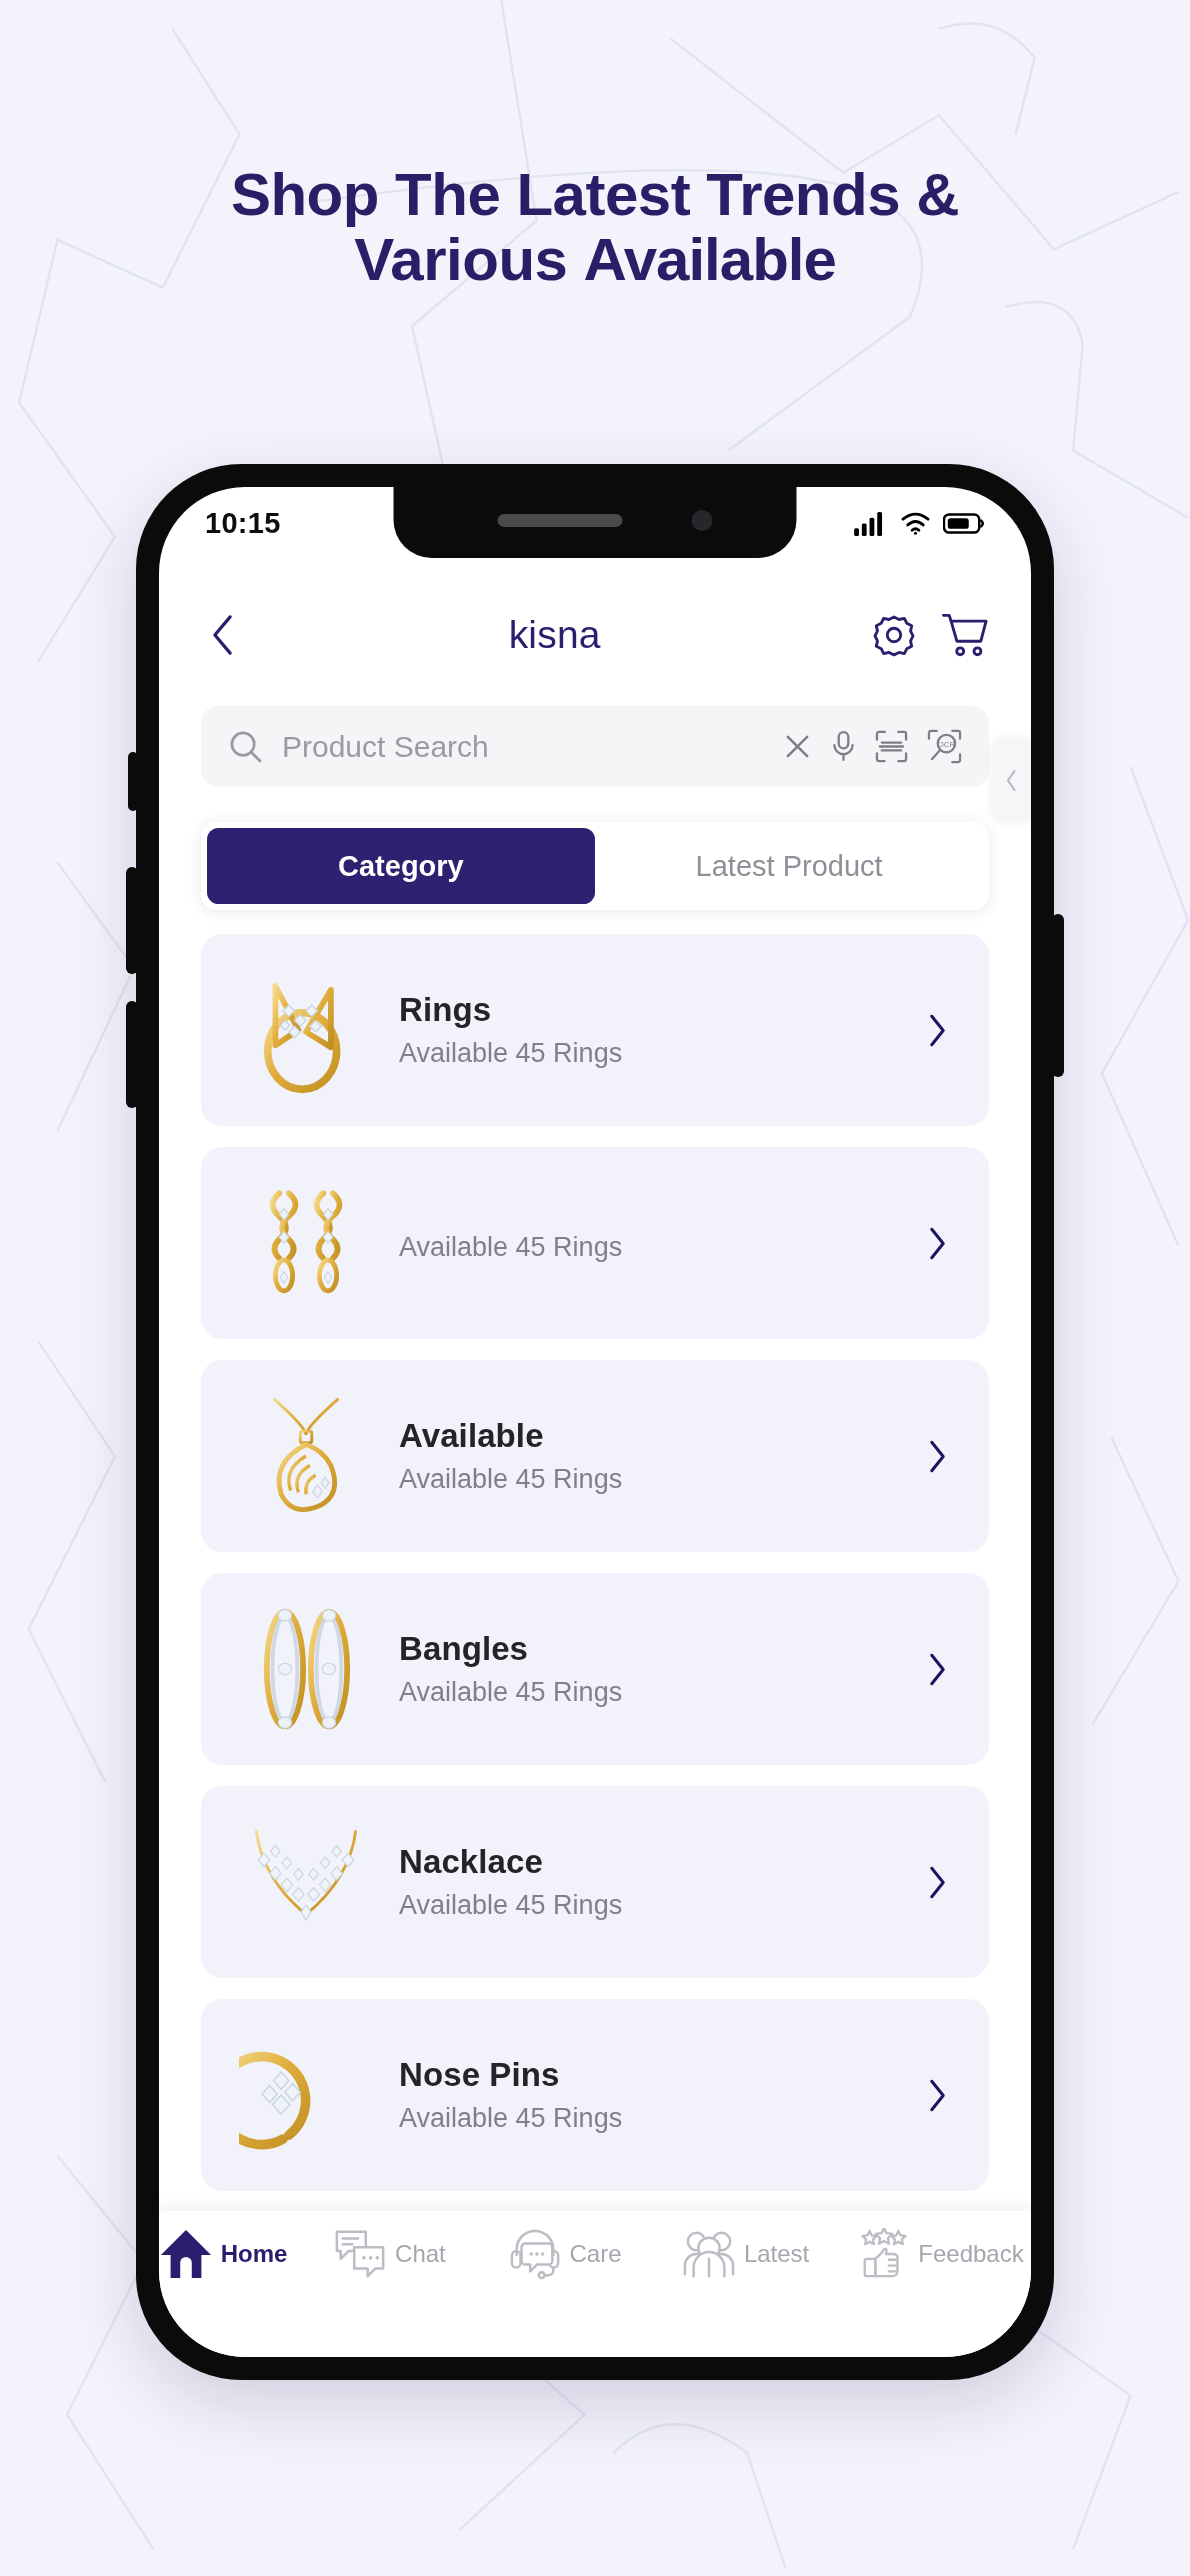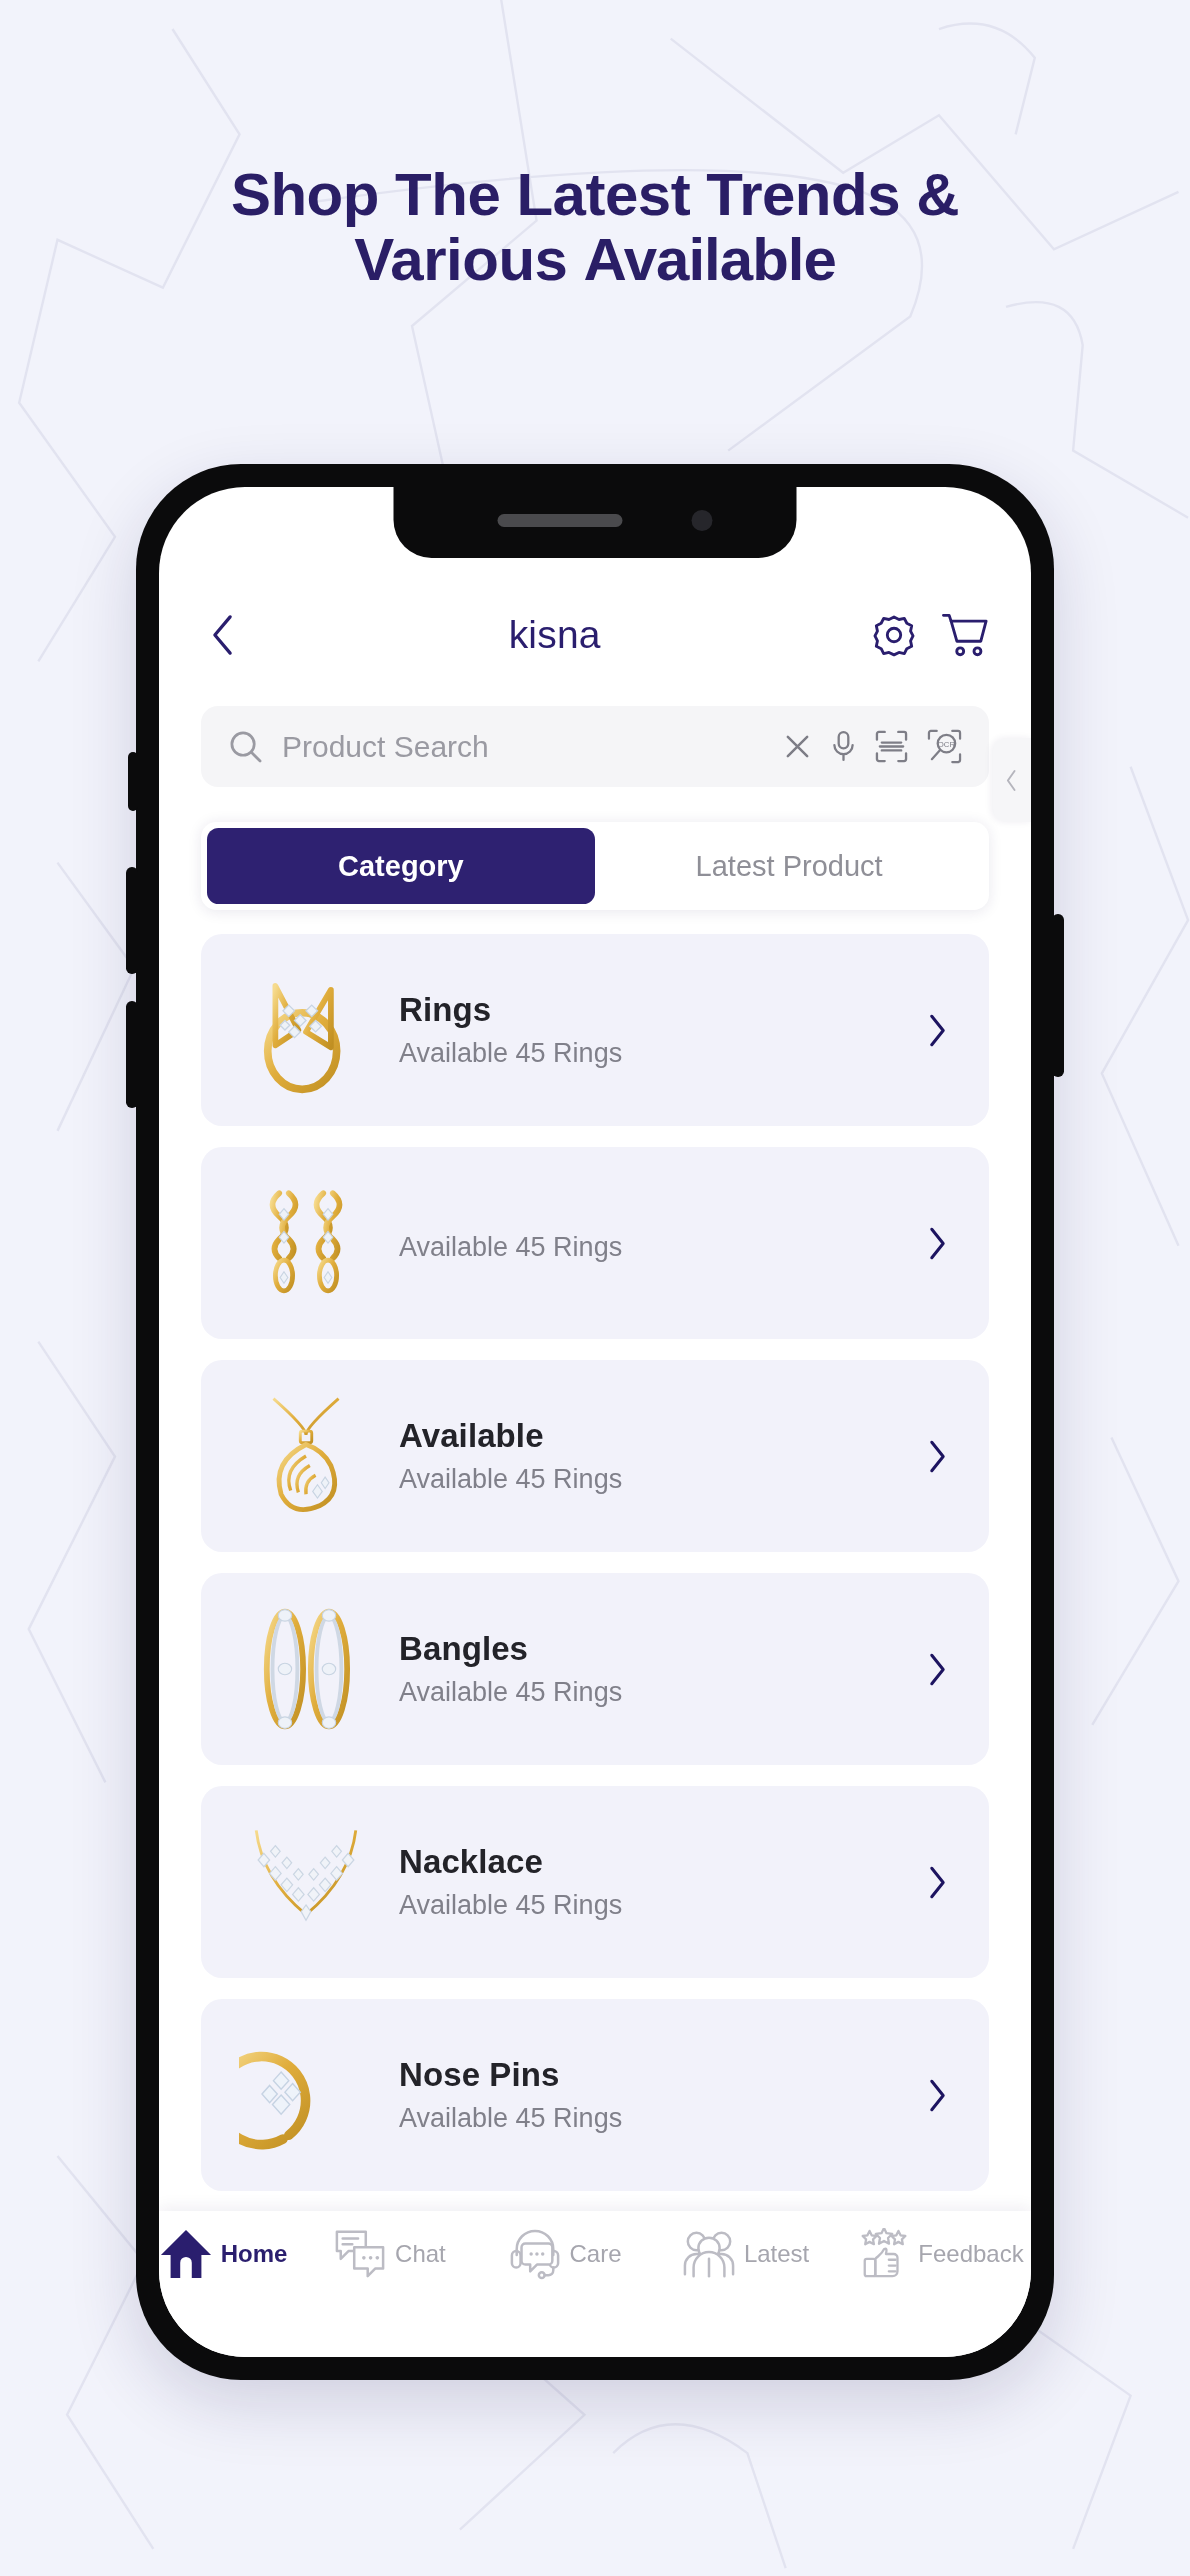--- a/index.html
+++ b/index.html
@@ -227,20 +227,42 @@
     <div class="side-btn" id="btn-voldn"></div>
     <div class="side-btn" id="btn-power"></div>
 
     <div id="phone-inner">
 
       <div id="notch">
         <div id="notch-speaker"></div>
         <div id="notch-cam"></div>
       </div>
 
+      <div id="statusbar">
+        <div id="status-time">10:15</div>
+        <div id="status-icons">
+          <svg width="33" height="25" viewBox="0 0 34 26" fill="#000">
+            <rect x="0" y="18" width="5" height="8" rx="1.6"></rect>
+            <rect x="8" y="13" width="5" height="13" rx="1.6"></rect>
+            <rect x="16" y="7" width="5" height="19" rx="1.6"></rect>
+            <rect x="24" y="1" width="5" height="25" rx="1.6"></rect>
+          </svg>
+          <svg width="31" height="25" viewBox="0 0 32 26" fill="none" stroke="#000" stroke-width="3" stroke-linecap="round">
+            <path d="M3 8.5 Q16 -2 29 8.5"></path>
+            <path d="M8 14.5 Q16 7.5 24 14.5"></path>
+            <path d="M12.5 20 Q16 16.8 19.5 20"></path>
+            <circle cx="16" cy="23.2" r="1.6" fill="#000" stroke="none"></circle>
+          </svg>
+          <svg width="42" height="23" viewBox="0 0 44 24" fill="none">
+            <rect x="1" y="2.5" width="37" height="19" rx="5.5" stroke="#000" stroke-width="2.6"></rect>
+            <rect x="5" y="6.5" width="22" height="11" rx="3" fill="#000"></rect>
+            <path d="M40 9 q3.4 3 0 6" stroke="#000" stroke-width="2.6" stroke-linecap="round"></path>
+          </svg>
+        </div>
+      </div>
 
       <div id="app-header">
         <div id="back-btn">
           <svg width="25" height="42" viewBox="0 0 26 44" fill="none" stroke="#2a1e6e" stroke-width="3.4" stroke-linecap="round" stroke-linejoin="round">
             <path d="M21 3 L5 22 L21 41"></path>
           </svg>
         </div>
         <div id="brand">kisna</div>
         <div id="header-actions">
           <div style="display:flex;align-items:center;">

